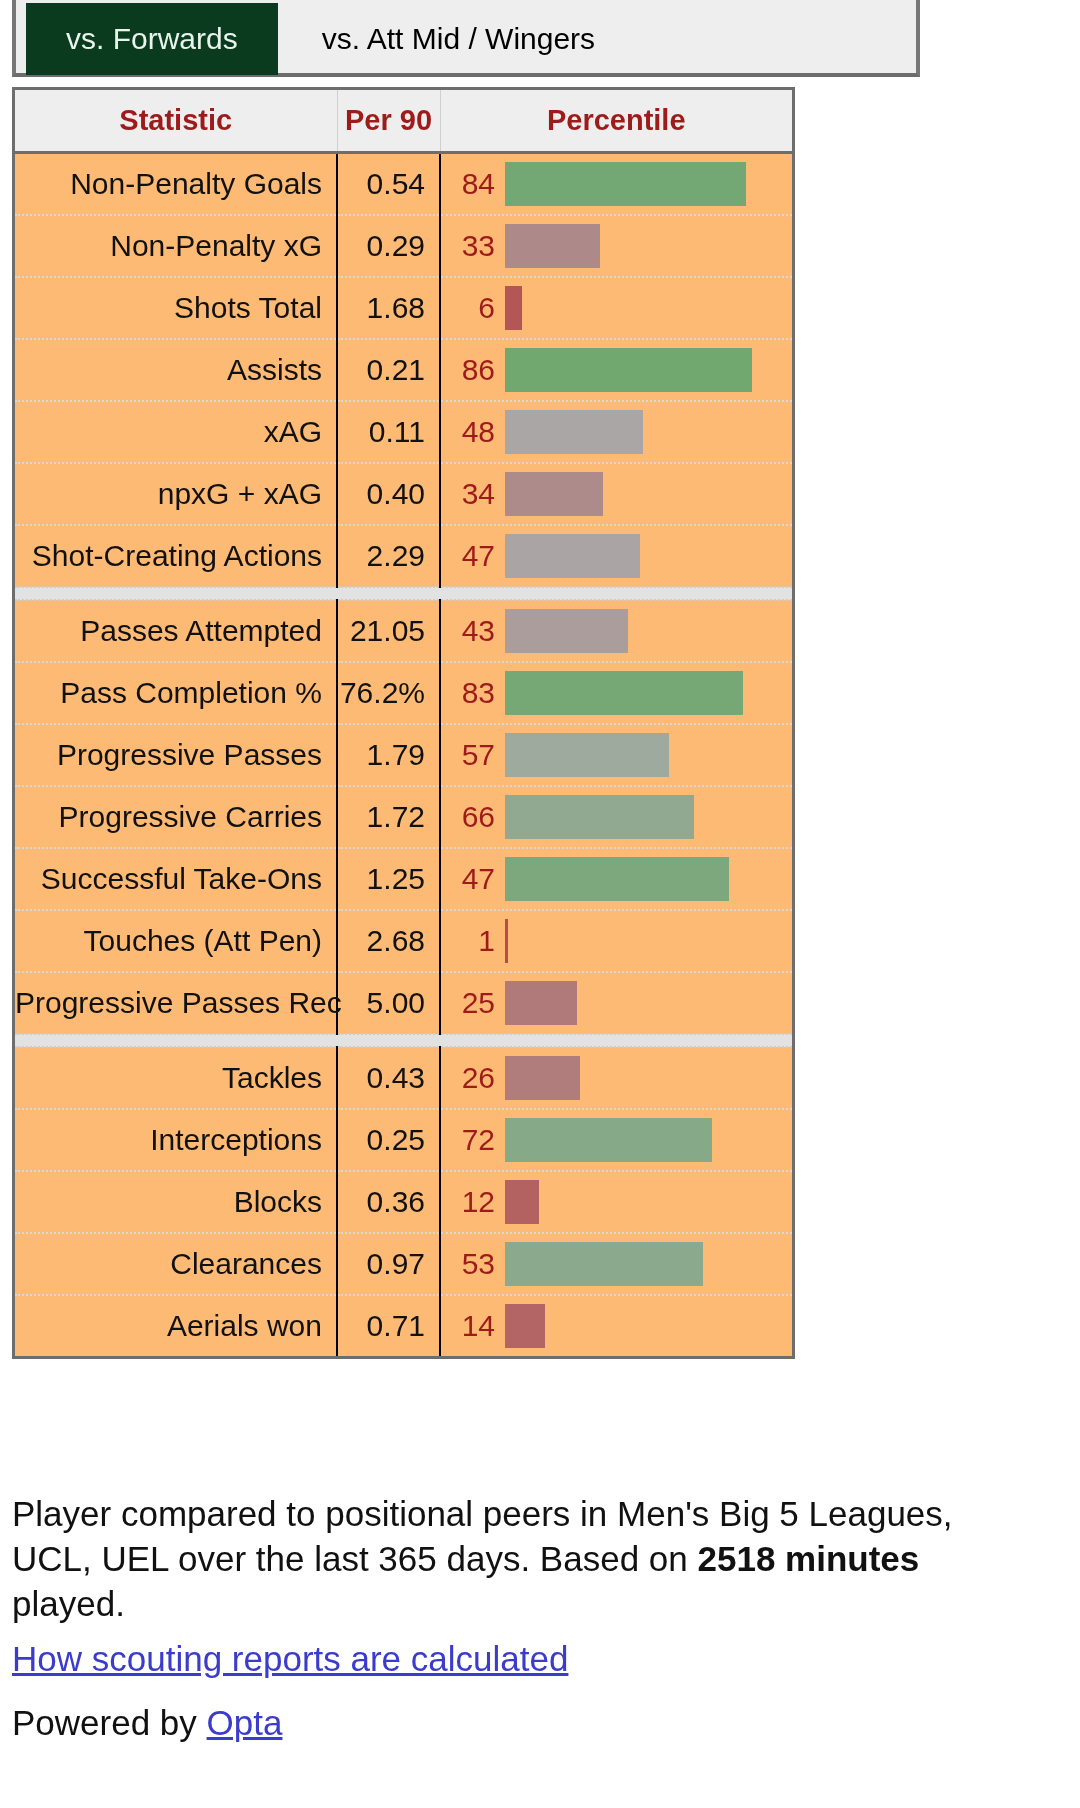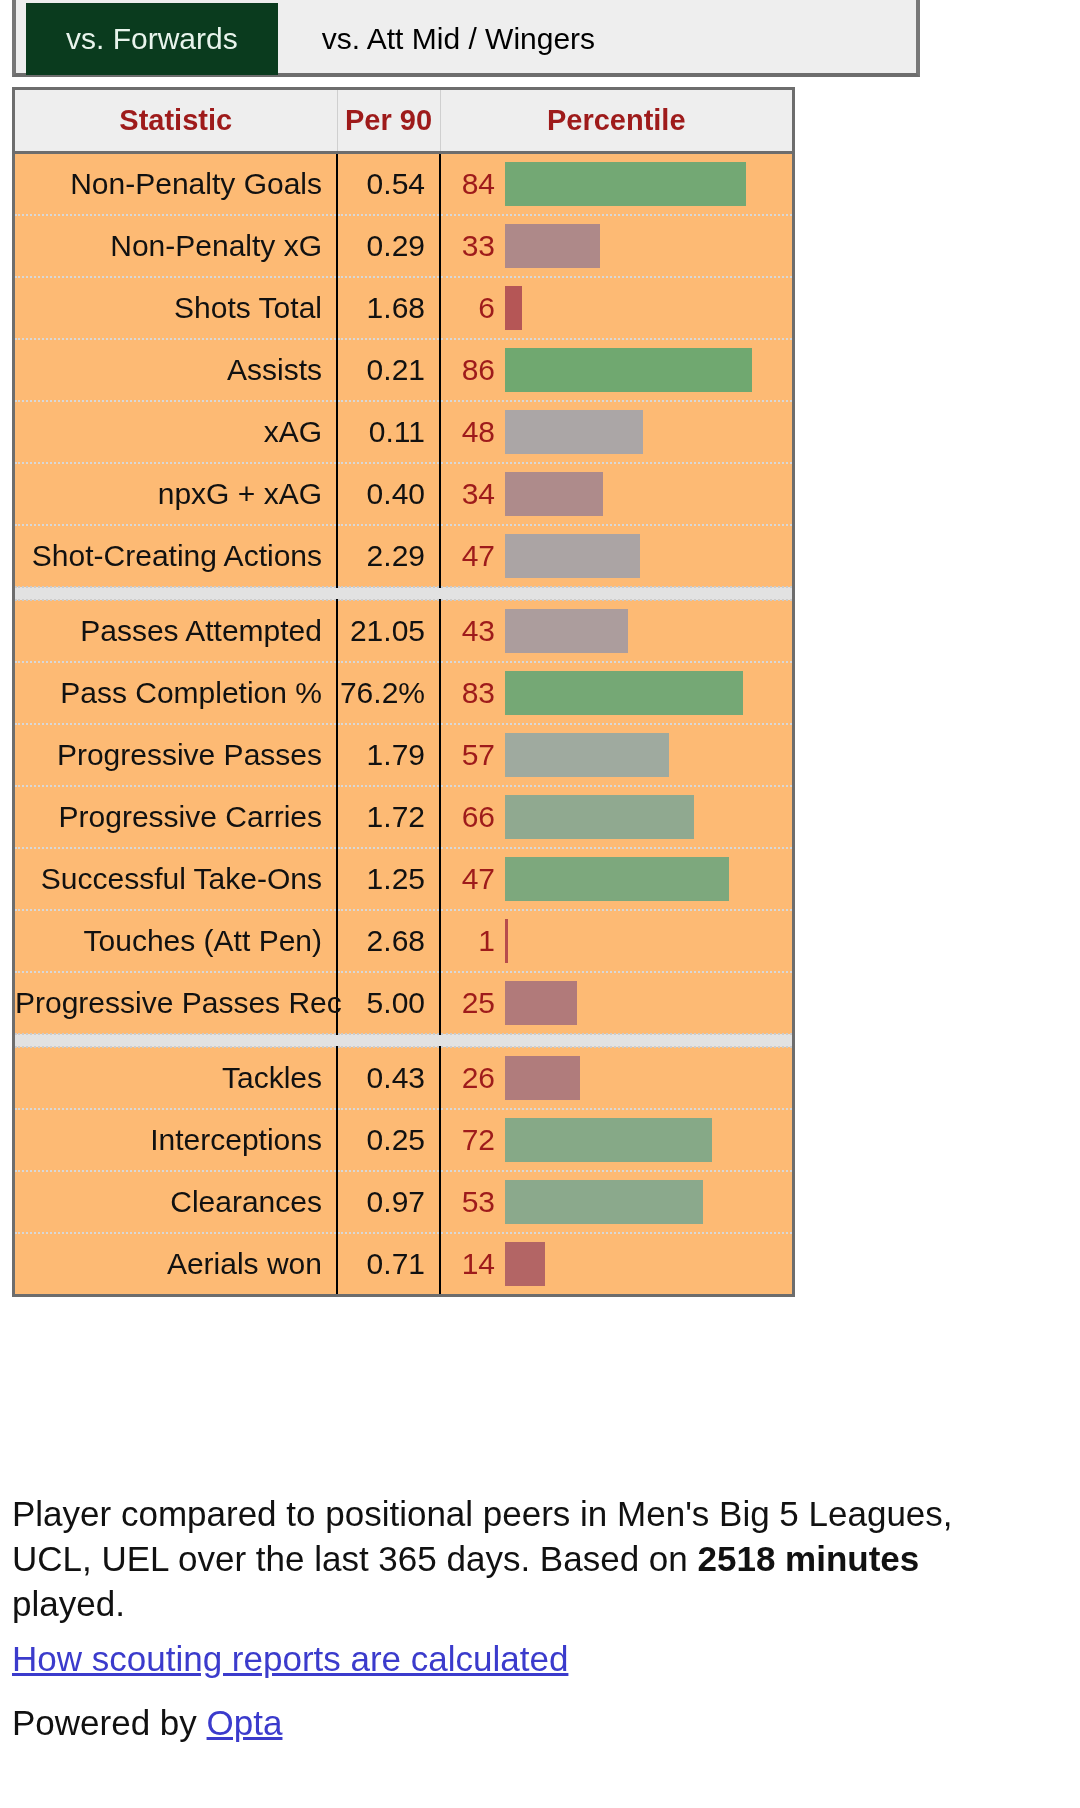--- a/index.html
+++ b/index.html
@@ -389,20 +389,32 @@
             <td class="c-pct">
               <div class="pct-inner">
                 <span class="pct-num">72</span>
                 <div class="pct-bar-track">
                   <div class="pct-bar" style="width: 72%; background: rgb(134, 169, 135);"></div>
                 </div>
               </div>
             </td>
           </tr>
           <tr class="data-row">
+            <td class="c-stat">Blocks</td>
+            <td class="c-per90">0.36</td>
+            <td class="c-pct">
+              <div class="pct-inner">
+                <span class="pct-num">12</span>
+                <div class="pct-bar-track">
+                  <div class="pct-bar" style="width: 12%; background: rgb(180, 97, 97);"></div>
+                </div>
+              </div>
+            </td>
+          </tr>
+          <tr class="data-row">
             <td class="c-stat">Clearances</td>
             <td class="c-per90">0.97</td>
             <td class="c-pct">
               <div class="pct-inner">
                 <span class="pct-num">53</span>
                 <div class="pct-bar-track">
                   <div class="pct-bar" style="width: 69%; background: rgb(139, 169, 140);"></div>
                 </div>
               </div>
             </td>

